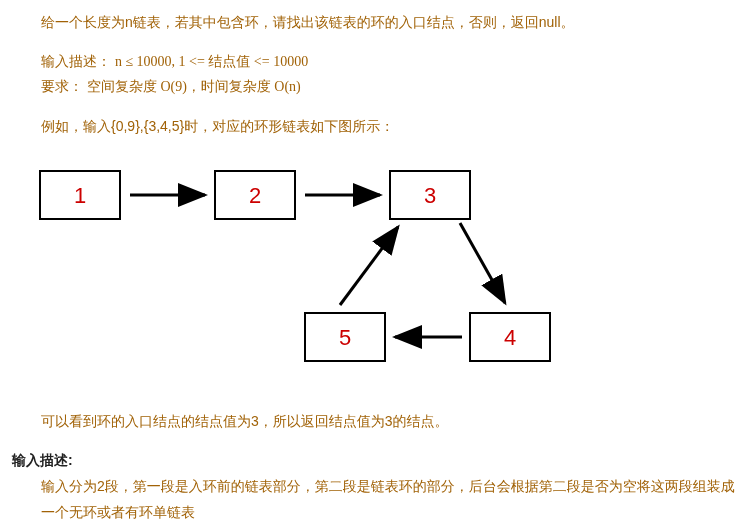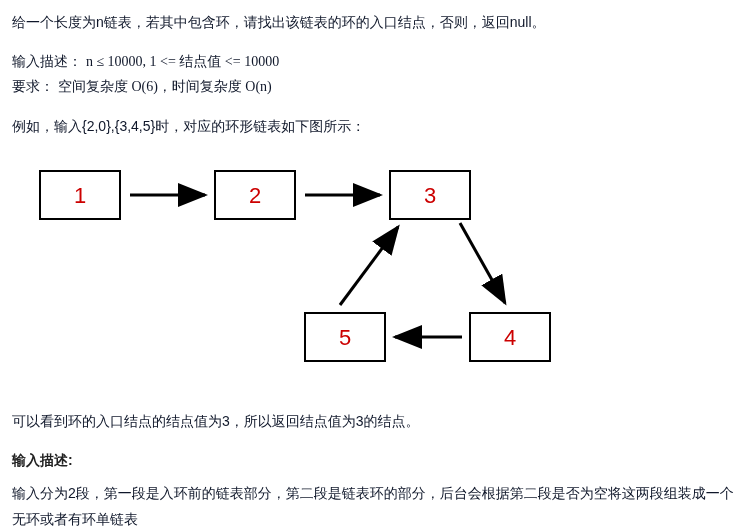--- a/index.html
+++ b/index.html
@@ -6,45 +6,45 @@
     body {
       font-family: "Microsoft YaHei", "PingFang SC", Arial, sans-serif;
       font-size: 14px;
       color: #333;
       line-height: 1.8;
       padding: 10px 12px;
       width: 749px;
       background: #fff;
       position: relative;
     }
-    .para { margin-bottom: 14px; color: #0f172a; }
+    .para { margin-bottom: 14px; color: #a16207; margin-left: 29px; }
     .math { font-family: "Times New Roman", serif; }
     .diagram-wrap { margin: 10px 0 18px 18px; }
-    .section-title { font-weight: bold; color: #222; margin-top: 10px; margin-bottom: 8px; }
+    .section-title { font-weight: bold; color: #222; margin-top: 10px; margin-bottom: 1px; }
     svg text.node-label {
       font-family: Arial, sans-serif;
       font-size: 22px;
       fill: #c00;
       text-anchor: middle;
       dominant-baseline: middle;
     }
   </style>
 </head>
 <body>
 
 <div class="para">给一个长度为n链表，若其中包含环，请找出该链表的环的入口结点，否则，返回null。</div>
 
 <div class="para">
   <span>输入描述：</span>
   <span class="math">n ≤ 10000, 1 &lt;= 结点值 &lt;= 10000</span><br>
   <span>要求：</span>
-  <span class="math">空间复杂度 O(6)，时间复杂度 O(n)</span>
+  <span class="math">空间复杂度 O(9)，时间复杂度 O(n)</span>
 </div>
 
-<div class="para">例如，输入{2,0},{3,4,5}时，对应的环形链表如下图所示：</div>
+<div class="para">例如，输入{0,9},{3,4,5}时，对应的环形链表如下图所示：</div>
 
 <div class="diagram-wrap">
   <svg width="580" height="230" viewBox="0 0 580 230">
     <defs>
       <marker id="arrowhead" markerWidth="10" markerHeight="8" refX="9" refY="4" orient="auto">
         <polygon points="0 0, 10 4, 0 8" fill="#000"></polygon>
       </marker>
     </defs>
 
     <rect x="10" y="18" width="80" height="48" fill="#fff" stroke="#000" stroke-width="2"></rect>

